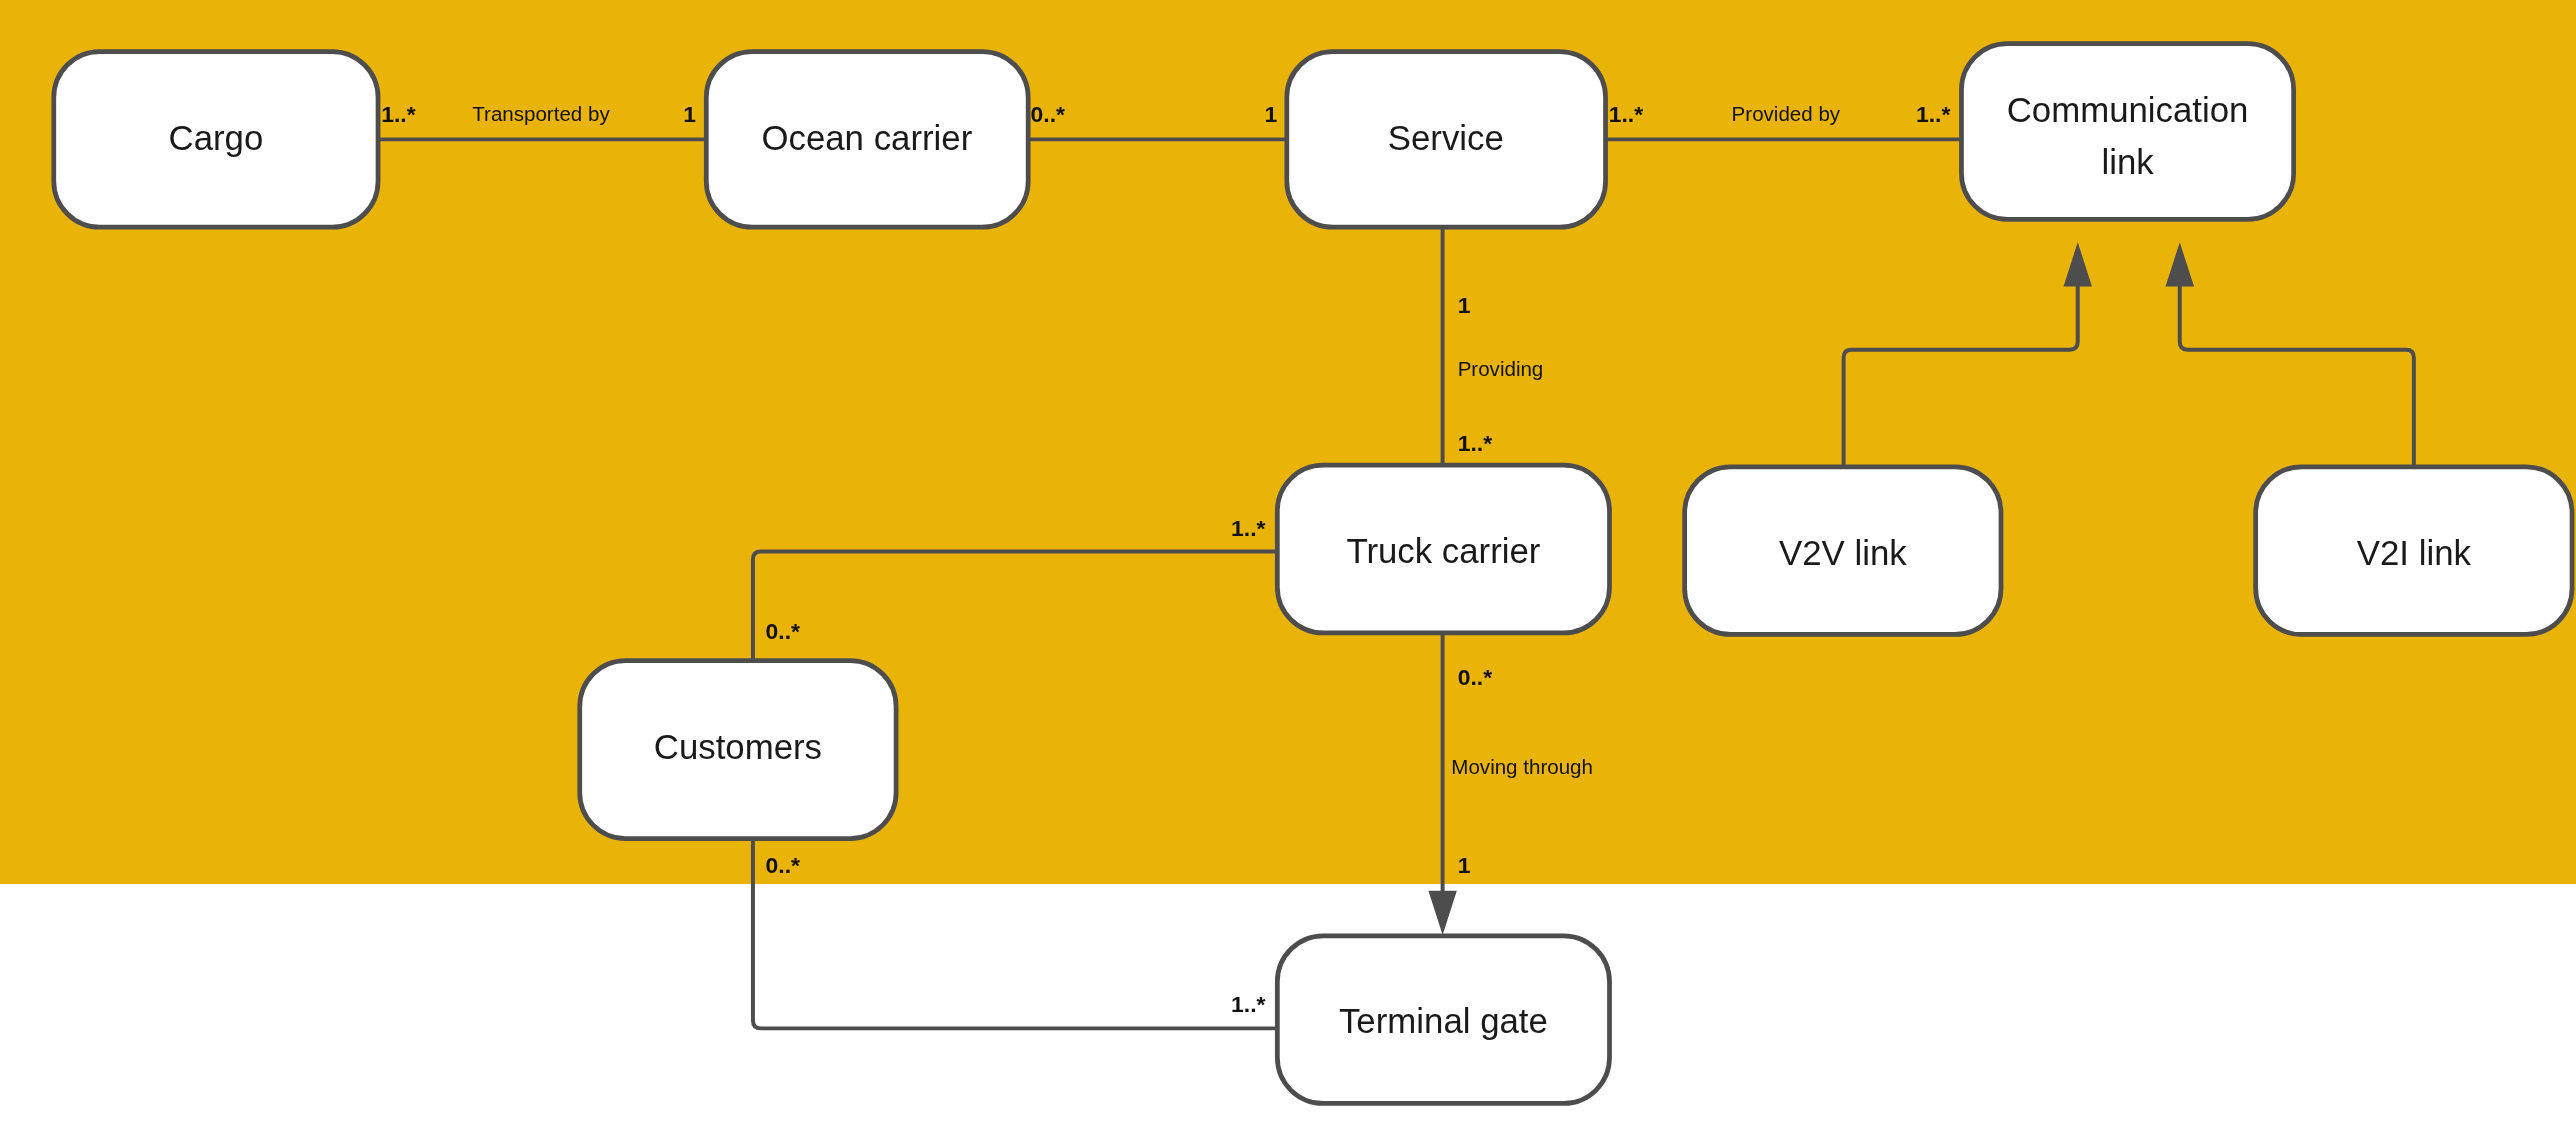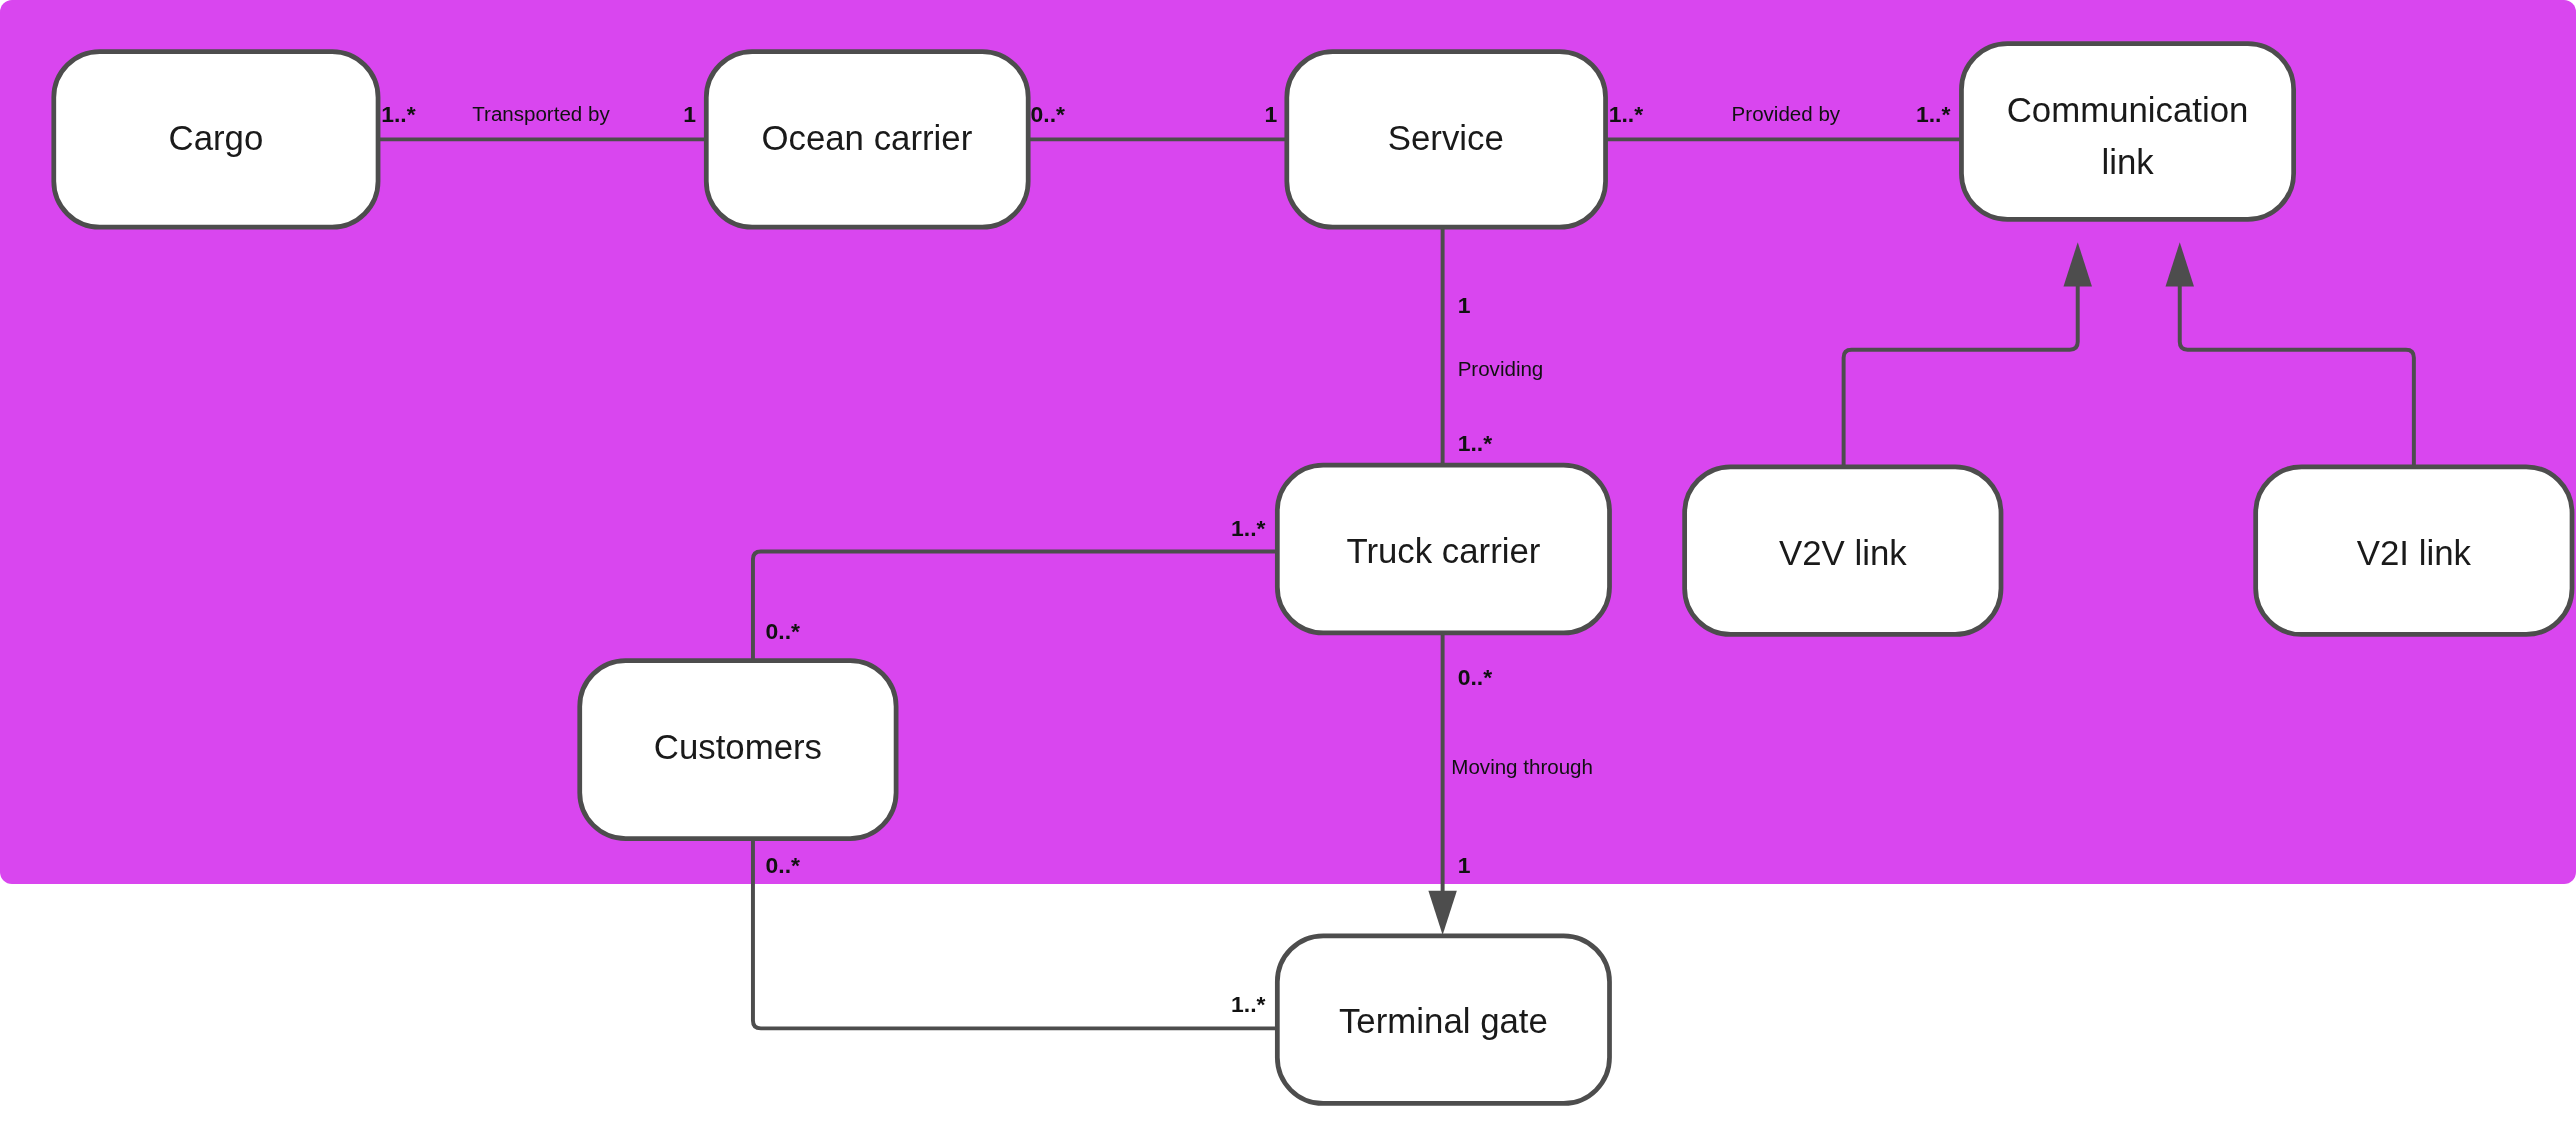--- a/index.html
+++ b/index.html
@@ -11,22 +11,21 @@
   body {
     font-family: "Liberation Sans", sans-serif;
     width: 2576px;
     height: 1144px;
     overflow: hidden;
   }
   #diagram-root {
     position: relative;
     width: 2576px;
     height: 884px;
-    background: #d946ef;
-    border-radius: 12px;
+    background: #eab308;
   }
   svg#diagram-canvas {
     position: absolute;
     top: 0;
     left: 0;
     width: 2576px;
     height: 1144px;
     display: block;
   }
   .node-shape {

